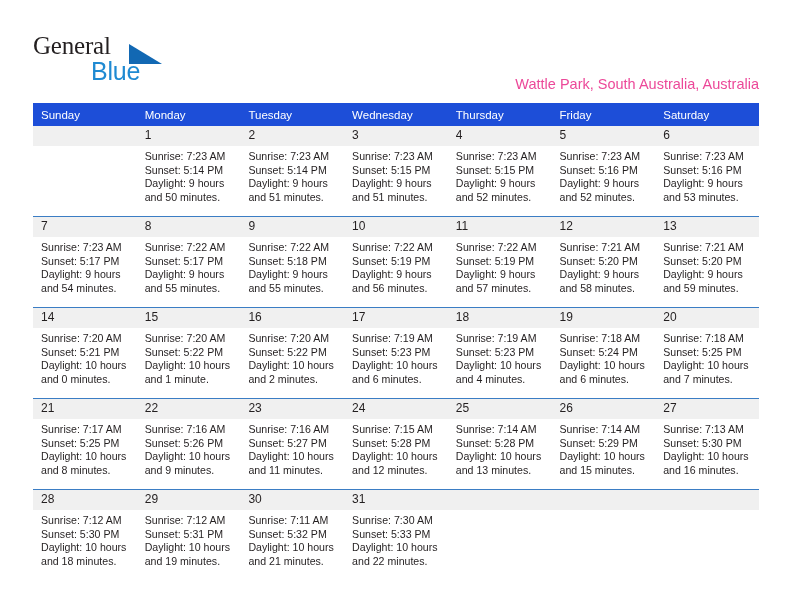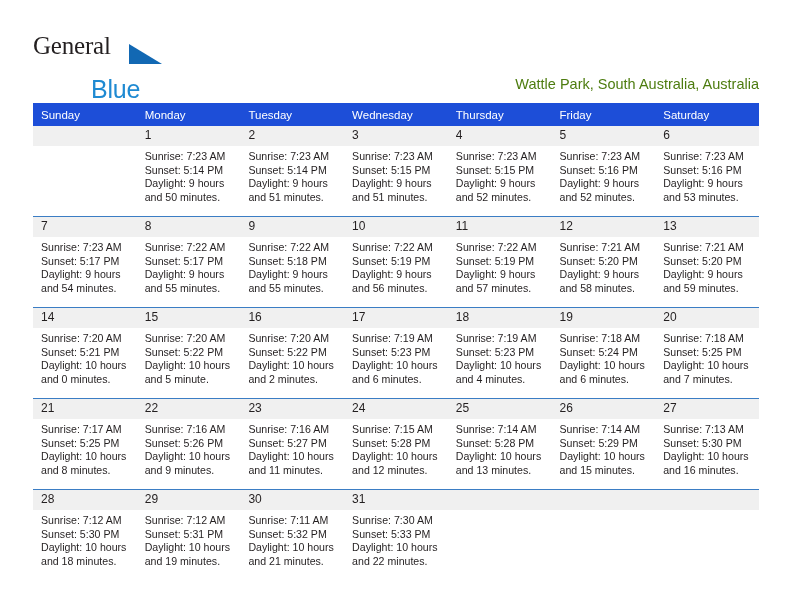--- a/index.html
+++ b/index.html
@@ -50,42 +50,42 @@
     left: 96px;
     top: 12px;
     width: 0;
     height: 0;
     border-left: 33px solid #1268b3;
     border-top: 20px solid transparent;
   }
   .logo-blue {
     position: absolute;
     left: 58px;
-    top: 43px;
+    top: 25px;
     font-size: 25px;
     letter-spacing: -0.2px;
     color: #1f8ad2;
     font-family: "Liberation Sans", sans-serif;
   }
 
   .title {
     position: absolute;
     right: 0;
     top: 0;
     font-size: 29px;
     color: #231f20;
     text-align: right;
     white-space: nowrap;
   }
   .subtitle {
     position: absolute;
     right: 0;
     top: 48px;
     font-size: 14.5px;
-    color: #4d7c0f;
+    color: #ec4899;
     text-align: right;
     white-space: nowrap;
   }
 
   
   .calendar {
     position: absolute;
     left: 33px;
     top: 103px;
     width: 726px;
@@ -299,21 +299,21 @@
               <div>Daylight: 10 hours</div>
               <div>and 0 minutes.</div>
             </div>
           </td>
           <td class="daycell">
             <div class="daynum">15</div>
             <div class="cellbody">
               <div>Sunrise: 7:20 AM</div>
               <div>Sunset: 5:22 PM</div>
               <div>Daylight: 10 hours</div>
-              <div>and 5 minute.</div>
+              <div>and 1 minute.</div>
             </div>
           </td>
           <td class="daycell">
             <div class="daynum">16</div>
             <div class="cellbody">
               <div>Sunrise: 7:20 AM</div>
               <div>Sunset: 5:22 PM</div>
               <div>Daylight: 10 hours</div>
               <div>and 2 minutes.</div>
             </div>

